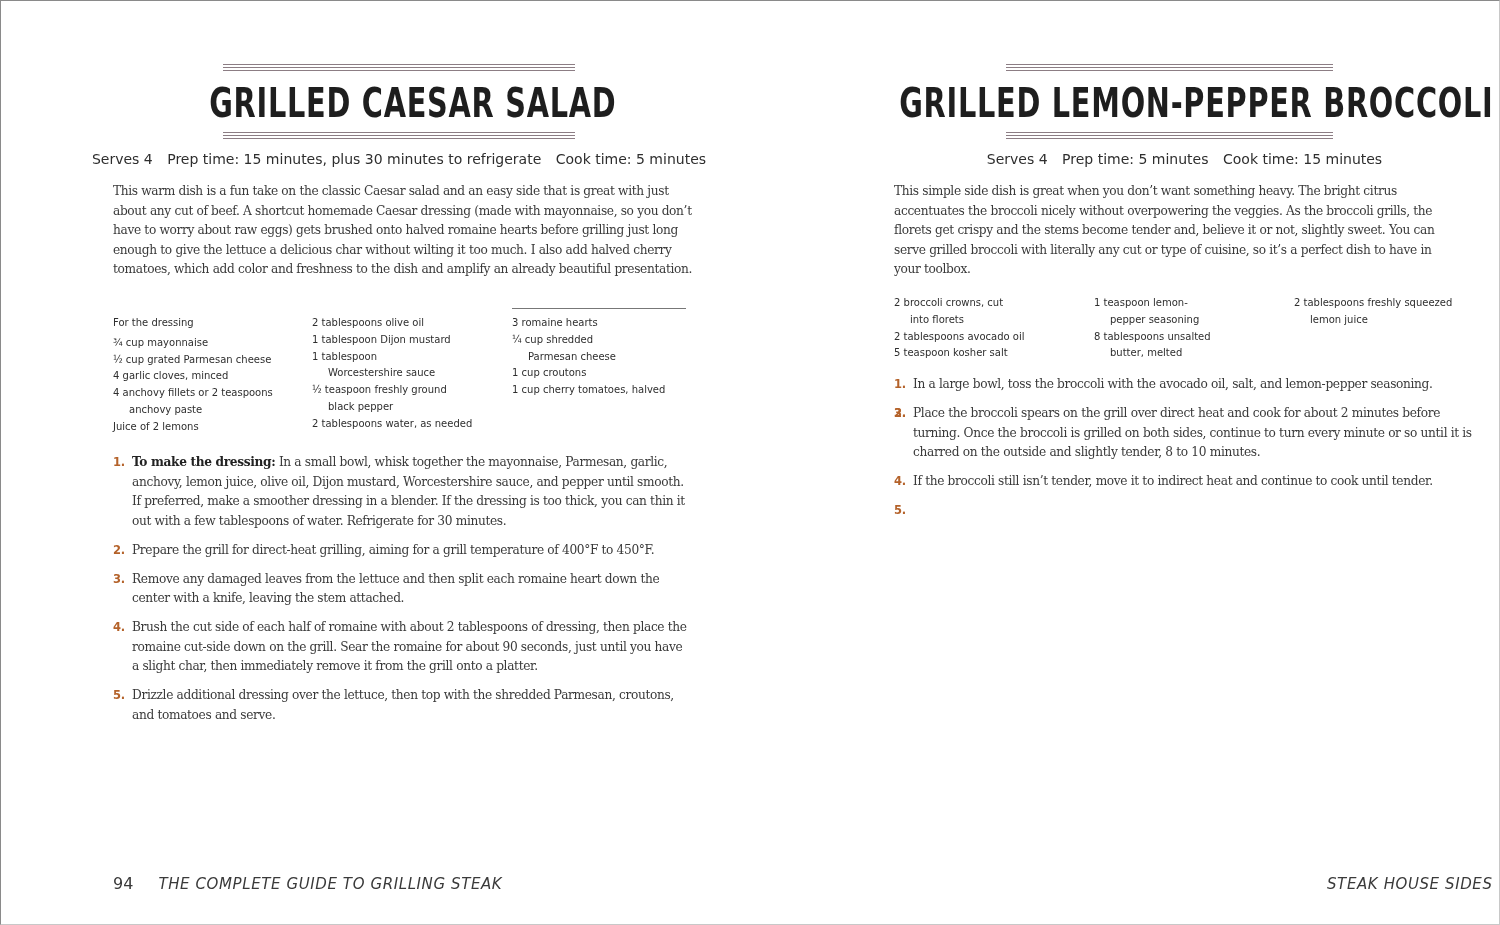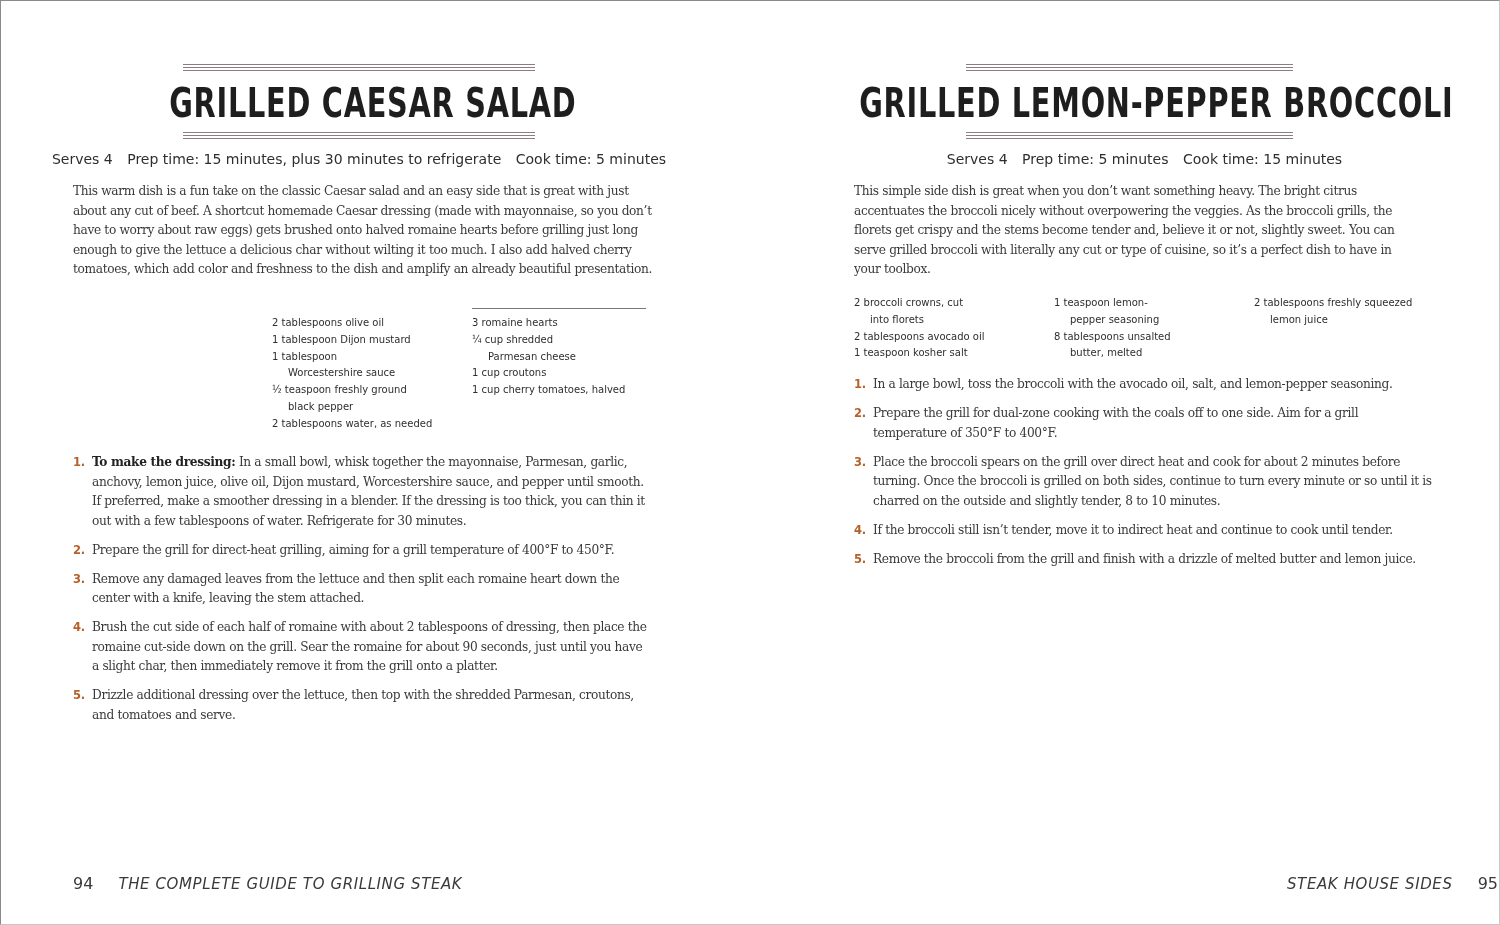--- a/index.html
+++ b/index.html
@@ -1,21 +1,21 @@
 <!DOCTYPE html>
 <html><head>
 <meta charset="utf-8">
 <style>
   html, body { margin: 0; padding: 0; }
   body {
     width: 1500px; height: 925px; background: #ffffff; position: relative; overflow: hidden;
     font-family: "DejaVu Serif", serif; color: #2b2b2b;
   }
   .frame { position: absolute; left: 0; top: 0; width: 1498px; height: 923px; border-top: 1px solid #8a8a8a; border-left: 1px solid #8a8a8a; border-right: 1px solid #c8c8c8; border-bottom: 1px solid #c8c8c8; pointer-events: none; }
-  .page { position: absolute; top: 0; height: 925px; }
+  .page { position: absolute; top: 0; height: 925px; margin-left: 40px; }
   .page.left { left: 0; width: 750px; }
   .page.right { left: 750px; width: 750px; }
 
   .rules { position: absolute; height: 7px; }
   .rules span { display: block; height: 1px; background: #8c7d84; margin-bottom: 2px; }
 
   .title {
     position: absolute; text-align: center; white-space: nowrap;
     font-family: "DejaVu Sans", sans-serif; font-weight: bold; color: #1e1e1e;
     letter-spacing: 1px; transform: scaleX(0.72); transform-origin: center center;
@@ -67,20 +67,29 @@
   <div class="meta" style="left:0; top:151px; width:718px;">
     <span>Serves 4</span>
     <span>Prep time: 15 minutes, plus 30 minutes to refrigerate</span>
     <span>Cook time: 5 minutes</span>
   </div>
 
   <div class="intro" style="left:73px; top:182px; width:580px;">This warm dish is a fun take on the classic Caesar salad and an easy side that is great with just about any cut of beef. A shortcut homemade Caesar dressing (made with mayonnaise, so you don’t have to worry about raw eggs) gets brushed onto halved romaine hearts before grilling just long enough to give the lettuce a delicious char without wilting it too much. I also add halved cherry tomatoes, which add color and freshness to the dish and amplify an already beautiful presentation.</div>
 
   <div class="hr" style="left:472px; top:308px; width:174px;"></div>
 
+  <div class="ing-col" style="left:73px; top:315px;">
+    <div class="sub">For the dressing</div>
+    <div>¾ cup mayonnaise</div>
+    <div>½ cup grated Parmesan cheese</div>
+    <div>4 garlic cloves, minced</div>
+    <div>4 anchovy fillets or 2 teaspoons</div>
+    <div class="indent">anchovy paste</div>
+    <div>Juice of 2 lemons</div>
+  </div>
   <div class="ing-col" style="left:272px; top:315px;">
     <div>2 tablespoons olive oil</div>
     <div>1 tablespoon Dijon mustard</div>
     <div>1 tablespoon</div>
     <div class="indent">Worcestershire sauce</div>
     <div>½ teaspoon freshly ground</div>
     <div class="indent">black pepper</div>
     <div>2 tablespoons water, as needed</div>
   </div>
   <div class="ing-col" style="left:472px; top:315px;">
@@ -133,48 +142,48 @@
     <span>Prep time: 5 minutes</span>
     <span>Cook time: 15 minutes</span>
   </div>
 
   <div class="intro" style="left:104px; top:182px; width:560px;">This simple side dish is great when you don’t want something heavy. The bright citrus accentuates the broccoli nicely without overpowering the veggies. As the broccoli grills, the florets get crispy and the stems become tender and, believe it or not, slightly sweet. You can serve grilled broccoli with literally any cut or type of cuisine, so it’s a perfect dish to have in your toolbox.</div>
 
   <div class="ing-col" style="left:104px; top:295px;">
     <div>2 broccoli crowns, cut</div>
     <div class="indent">into florets</div>
     <div>2 tablespoons avocado oil</div>
-    <div>1 teaspoon kosher salt</div>
+    <div>5 teaspoon kosher salt</div>
   </div>
   <div class="ing-col" style="left:304px; top:295px;">
     <div>1 teaspoon lemon-</div>
     <div class="indent">pepper seasoning</div>
     <div>8 tablespoons unsalted</div>
     <div class="indent">butter, melted</div>
   </div>
   <div class="ing-col" style="left:504px; top:295px;">
     <div>2 tablespoons freshly squeezed</div>
     <div class="indent">lemon juice</div>
   </div>
 
   <div class="steps" style="left:104px; top:375px; width:580px;">
     <div class="step">
       <span class="num">1.</span><span>In a large bowl, toss the broccoli with the avocado oil, salt, and lemon-pepper seasoning.</span>
     </div>
     <div class="step">
-      <span class="num">2.</span><span>Prepare the grill for dual-zone cooking with the coals off to one side. Aim for a grill temperature of 350°F to 400°F.</span>
+      <span class="num">2.</span>
     </div>
     <div class="step">
       <span class="num">3.</span><span>Place the broccoli spears on the grill over direct heat and cook for about 2 minutes before turning. Once the broccoli is grilled on both sides, continue to turn every minute or so until it is charred on the outside and slightly tender, 8 to 10 minutes.</span>
     </div>
     <div class="step">
       <span class="num">4.</span><span>If the broccoli still isn’t tender, move it to indirect heat and continue to cook until tender.</span>
     </div>
     <div class="step">
-      <span class="num">5.</span><span>Remove the broccoli from the grill and finish with a drizzle of melted butter and lemon juice.</span>
+      <span class="num">5.</span>
     </div>
   </div>
 
   <div class="footer" style="left:537px;">
     <span class="run">STEAK HOUSE SIDES</span>
     <span class="pg" style="margin-left:20px;">95</span>
   </div>
 </div>
 
 </body></html>

